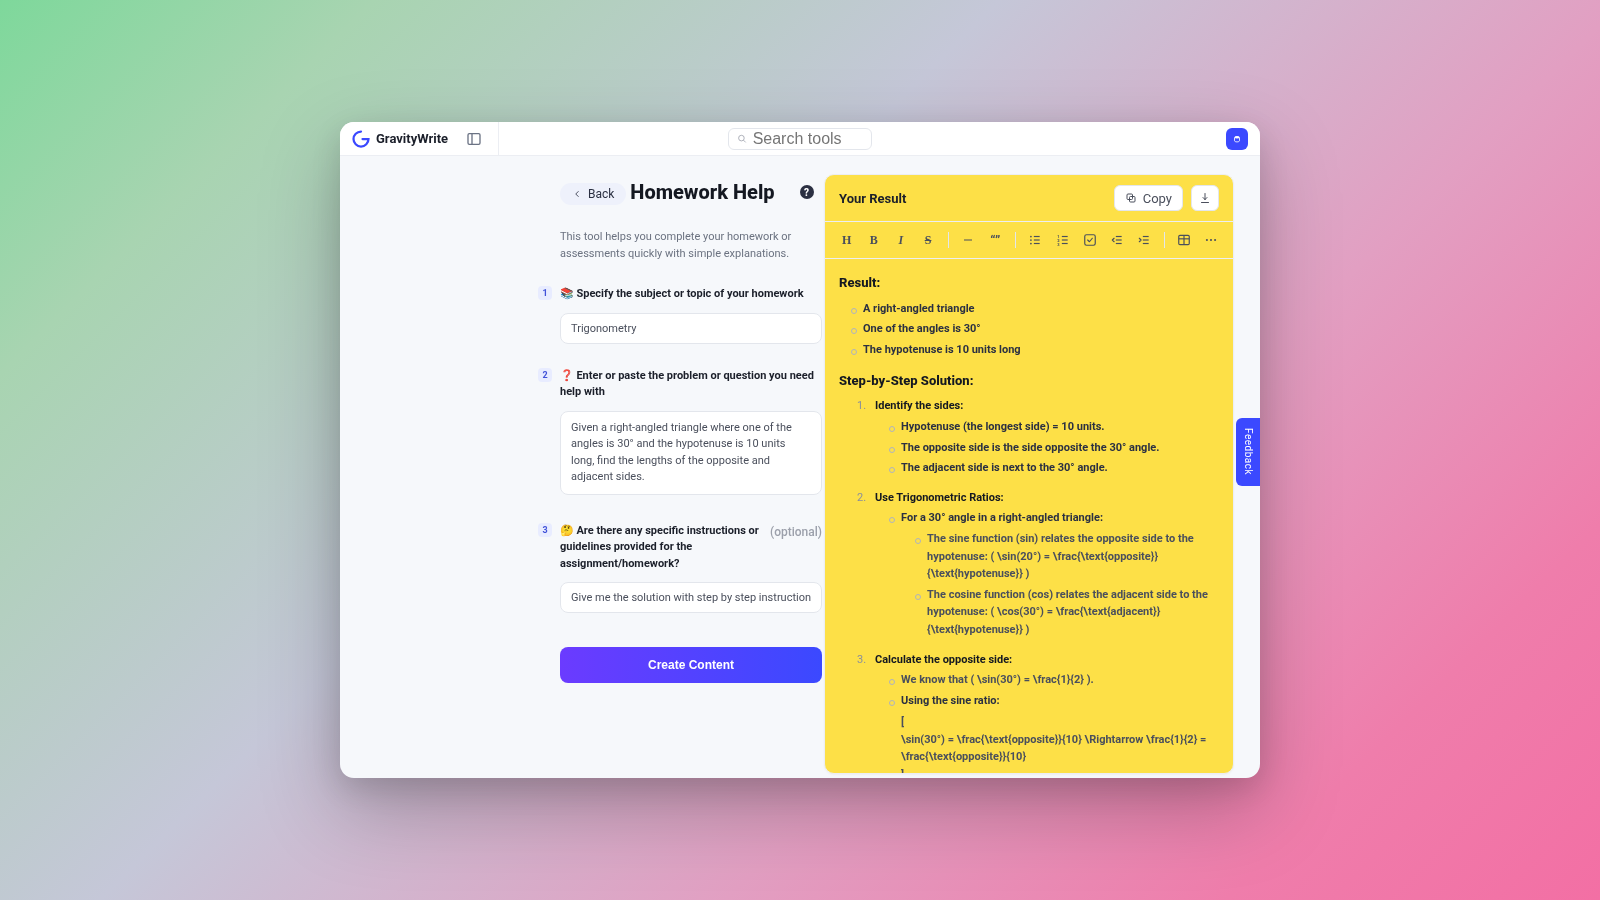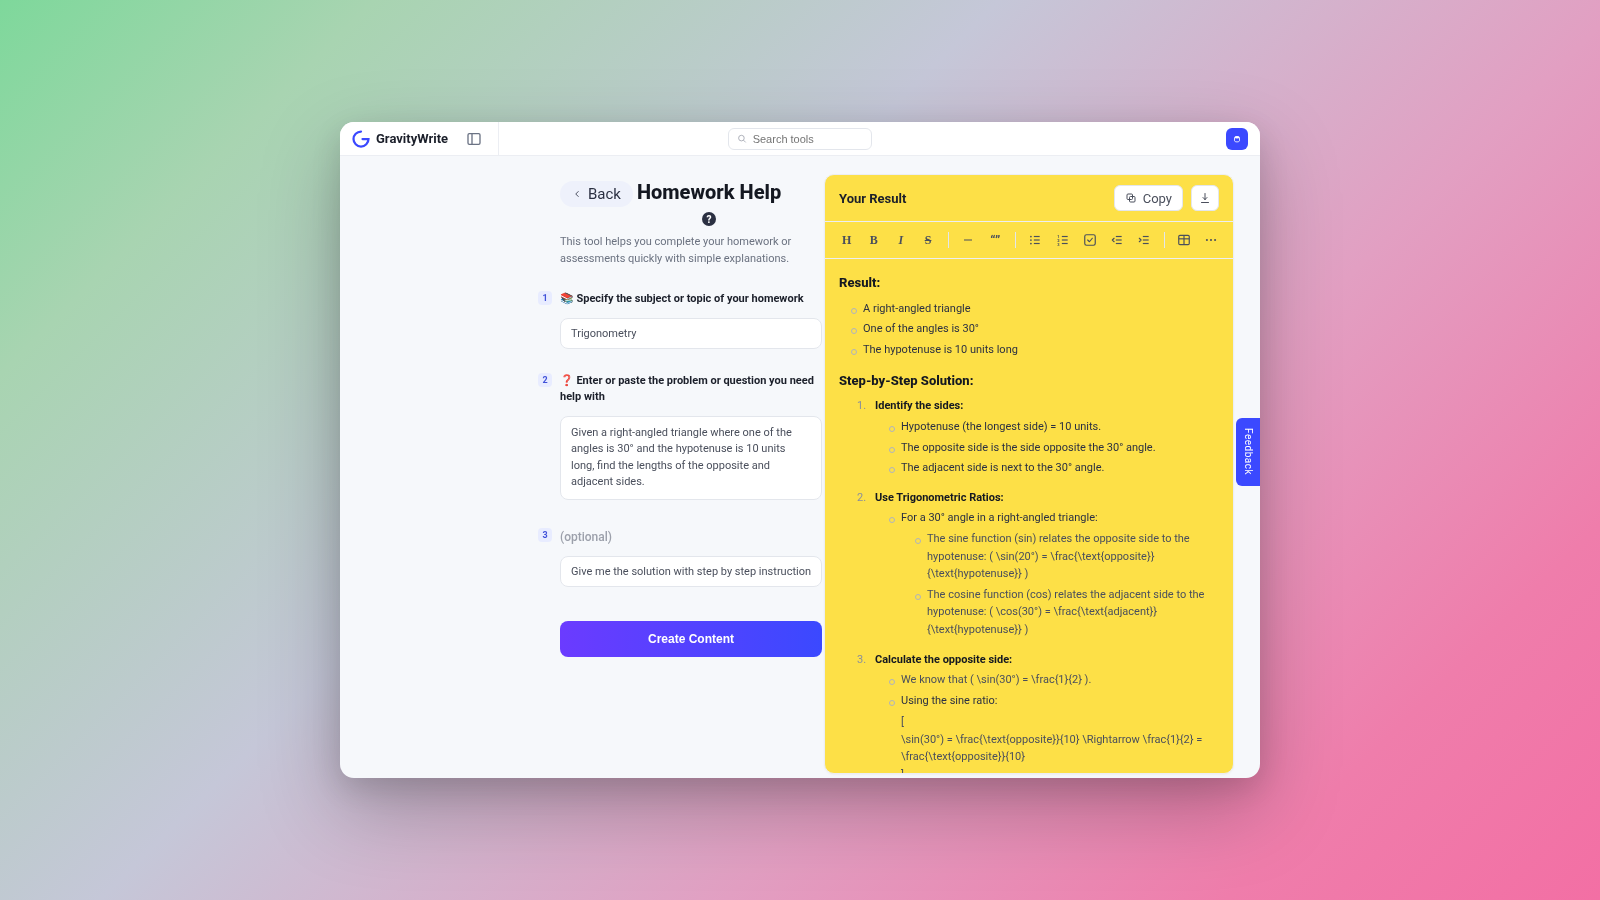--- a/index.html
+++ b/index.html
@@ -58,46 +58,46 @@
 .search {
   width: 144px; height: 22px;
   border: 1px solid #e3e6ec; border-radius: 6px;
   background: #ffffff;
   display: flex; align-items: center; gap: 6px;
   padding: 0 8px;
 }
 .search svg { color: #9ca0ab; }
 .search-input {
   border: none; outline: none; background: transparent;
-  font-size: 11px; color: #9ca0ab; width: 100%;
+  font-size: 16px; color: #9ca0ab; width: 100%;
 }
 .pill-btn {
   margin-left: auto;
   width: 22px; height: 22px; border-radius: 6px;
   background: #3b49ff; display: flex; align-items: center; justify-content: center;
   color: #fff;
 }
 .content {
   flex: 1; display: flex; overflow: hidden;
 }
 .left {
   width: 515px;
   padding: 24px 26px 24px 0;
   overflow: auto;
 }
 .left-inner { margin-left: 220px; width: 262px; }
 .back-btn {
   display: inline-flex; align-items: center; gap: 6px;
   background: #eef1fb; border-radius: 14px;
-  padding: 4px 12px; font-size: 15px; color: #2b3042;
+  padding: 4px 12px; font-size: 12px; color: #2b3042;
   margin-bottom: 16px; cursor: pointer;
 }
 .page-title {
   font-size: 20px; font-weight: 800; color: #141821;
-  display: inline-flex; align-items: center; gap: 8px; flex-direction: column;
+  display: inline-flex; align-items: center; gap: 25px;
 }
 .info-dot {
   width: 14px; height: 14px; border-radius: 50%; background: #2b3042;
   color: #fff; font-size: 10px; display: inline-flex; align-items: center; justify-content: center;
 }
 .page-desc { font-size: 11px; color: #6b7280; margin-top: 8px; line-height: 1.5; }
 .form-block { margin-top: 24px; position: relative; }
 .step-badge {
   position: absolute; left: -22px; top: 0;
   width: 14px; height: 14px; border-radius: 4px; background: #e8ecff;
@@ -154,21 +154,21 @@
   display: inline-flex; align-items: center; justify-content: center;
   color: #4a4f5c; cursor: pointer; font-size: 12px; font-weight: 700;
 }
 .tsep { width: 1px; height: 16px; background: #e3e6ec; margin: 0 4px; }
 .editor {
   flex: 1; overflow: auto; padding: 14px 14px 14px 14px;
   font-size: 11px; color: #2b3042; line-height: 1.6;
 }
 .editor h3 { font-size: 13px; font-weight: 800; margin-bottom: 6px; color: #141821; }
 .editor ul { list-style: none; margin-left: 12px; margin-bottom: 12px; }
-.editor ul > li { position: relative; padding-left: 12px; margin: 3px 0; }
+.editor ul > li { position: relative; padding-left: 12px; margin: 3px 0; font-weight: bold; }
 .editor ul > li::before {
   content: ""; position: absolute; left: 0; top: 8px;
   width: 4px; height: 4px; border: 1px solid #aeb3bf; border-radius: 50%;
 }
 .editor ol { margin-left: 18px; margin-bottom: 10px; counter-reset: step; list-style: none; }
 .editor ol > li { position: relative; padding-left: 18px; margin: 6px 0; }
 .editor ol > li::before {
   counter-increment: step; content: counter(step) ".";
   position: absolute; left: 0; top: 0; color: #8a8f9c; font-size: 11px;
 }
@@ -246,20 +246,21 @@
 
         <div class="form-block">
           <span class="step-badge">2</span>
           <div class="field-label">❓ Enter or paste the problem or question you need help with</div>
           <textarea class="field-textarea" rows="4" style="">Given a right-angled triangle where one of the angles is 30° and the hypotenuse is 10 units long, find the lengths of the opposite and adjacent sides.</textarea>
         </div>
 
         <div class="form-block">
           <span class="step-badge">3</span>
           <div class="field-label">
+            <span>🤔 Are there any specific instructions or guidelines provided for the assignment/homework?</span>
             <span class="optional">(optional)</span>
           </div>
           <input class="field-input" value="Give me the solution with step by step instructions" style="">
         </div>
 
         <button class="create-btn">Create Content</button>
       </div>
     </div>
 
     <div class="right">

